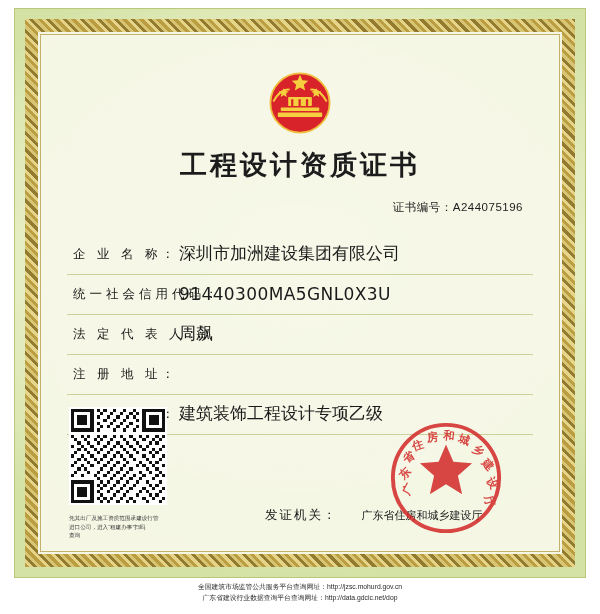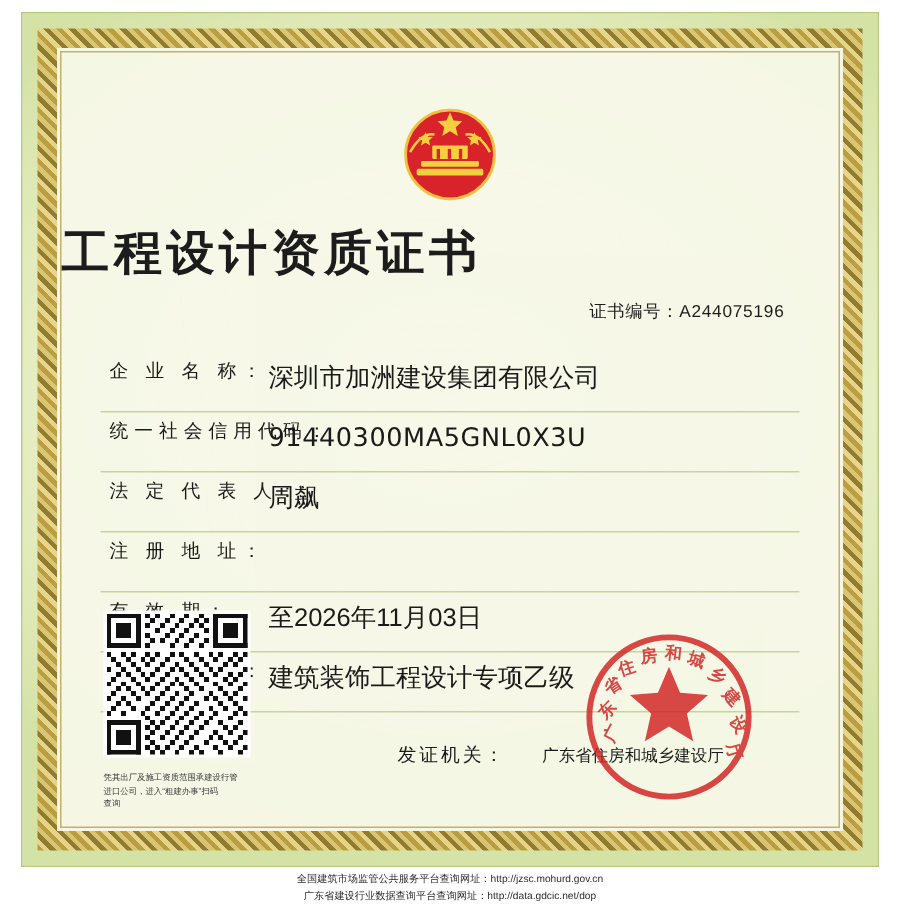--- a/index.html
+++ b/index.html
@@ -94,22 +94,23 @@
     width: 74px;
     height: 74px;
   }
 
   
   .title {
     position: absolute;
     left: 0;
     right: 0;
     top: 112px;
+    text-align: center;
     font-family: Liberation Sans, sans-serif;
-    font-size: 32px;
+    font-size: 27px;
     font-weight: bold;
     letter-spacing: 3px;
     color: #1c1c1c;
   }
 
   .cert-no {
     position: absolute;
     right: 36px;
     top: 165px;
     font-size: 11.5px;
@@ -119,21 +120,21 @@
 
   
   .fields {
     position: absolute;
     left: 26px;
     right: 26px;
     top: 200px;
   }
   .field-row {
     display: flex;
-    align-items: flex-start;
+    align-items: center;
     min-height: 30px;
     padding: 4px 0 5px 0;
     border-bottom: 1px solid #c8d39a;
   }
   .field-row:last-child { border-bottom: 1px solid #c8d39a; }
   .field-label {
     width: 112px;
     flex: 0 0 112px;
     font-size: 12.5px;
     color: #1a1a1a;
@@ -173,21 +174,21 @@
     font-size: 5.6px;
     line-height: 1.55;
     color: #3a3a3a;
     width: 104px;
   }
 
   
   .issuer {
     position: absolute;
     right: 34px;
-    bottom: 26px;
+    bottom: 14px;
     width: 260px;
     text-align: center;
   }
   .issuer-row {
     display: flex;
     align-items: baseline;
     margin-bottom: 13px;
   }
   .issuer-label {
     font-size: 12.5px;
@@ -309,24 +310,20 @@
         <div class="field-row">
           <div class="field-label">统一社会信用代码：</div>
           <div class="field-value mono">91440300MA5GNL0X3U</div>
         </div>
         <div class="field-row">
           <div class="field-label">法 定 代 表 人：</div>
           <div class="field-value">周飙</div>
         </div>
         <div class="field-row">
           <div class="field-label">注 册 地 址：</div>
-        </div>
-        <div class="field-row">
-          <div class="field-label">有 效 期：</div>
-          <div class="field-value">至2026年11月03日</div>
         </div>
         <div class="field-row">
           <div class="field-label">资 质 等 级：</div>
           <div class="field-value">建筑装饰工程设计专项乙级</div>
         </div>
       </div>
 
       <div class="qr-block">
         <svg class="qr-code" viewBox="0 0 29 29" shape-rendering="crispEdges">
           <rect width="29" height="29" fill="#ffffff"></rect>

